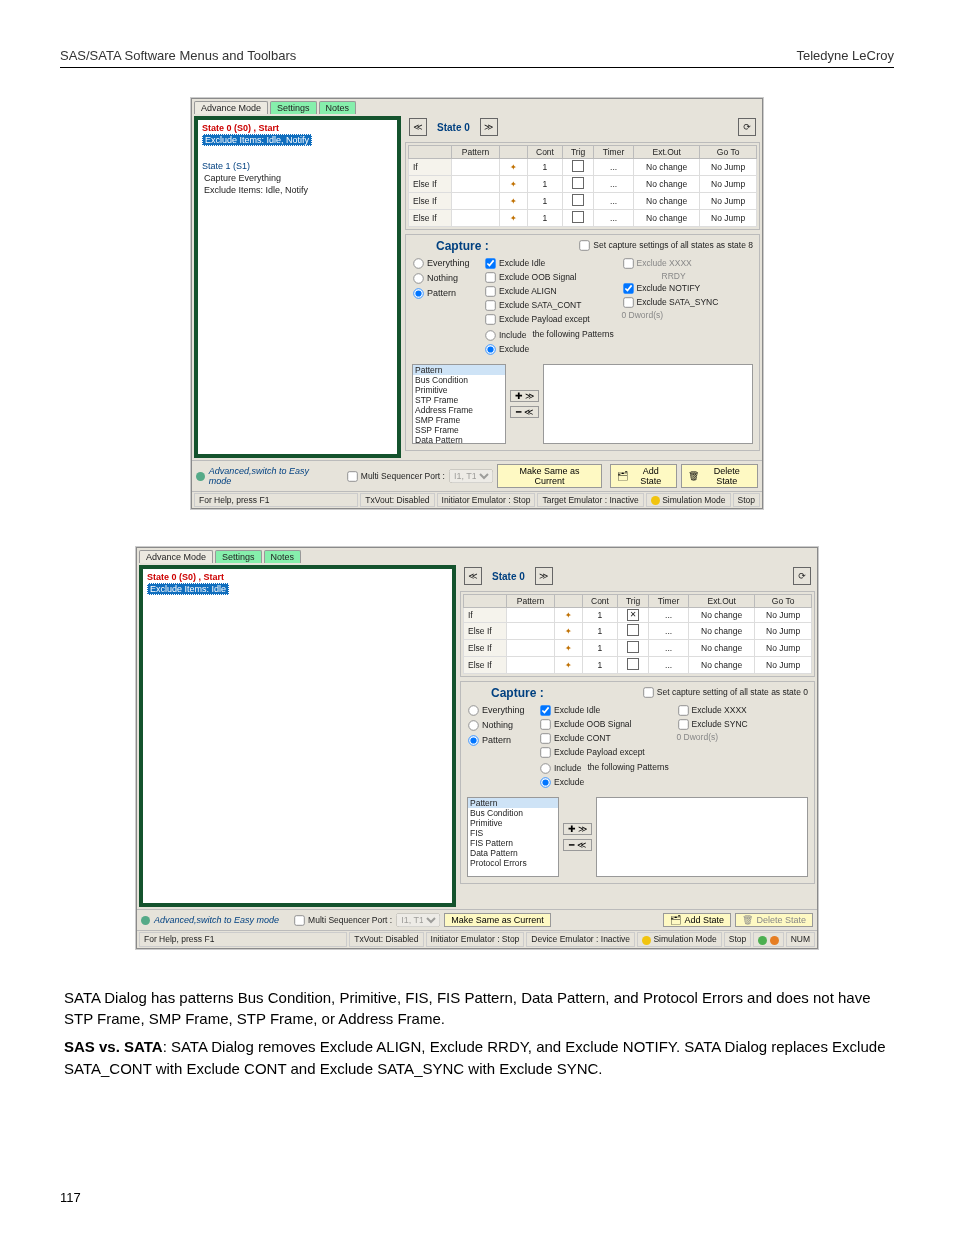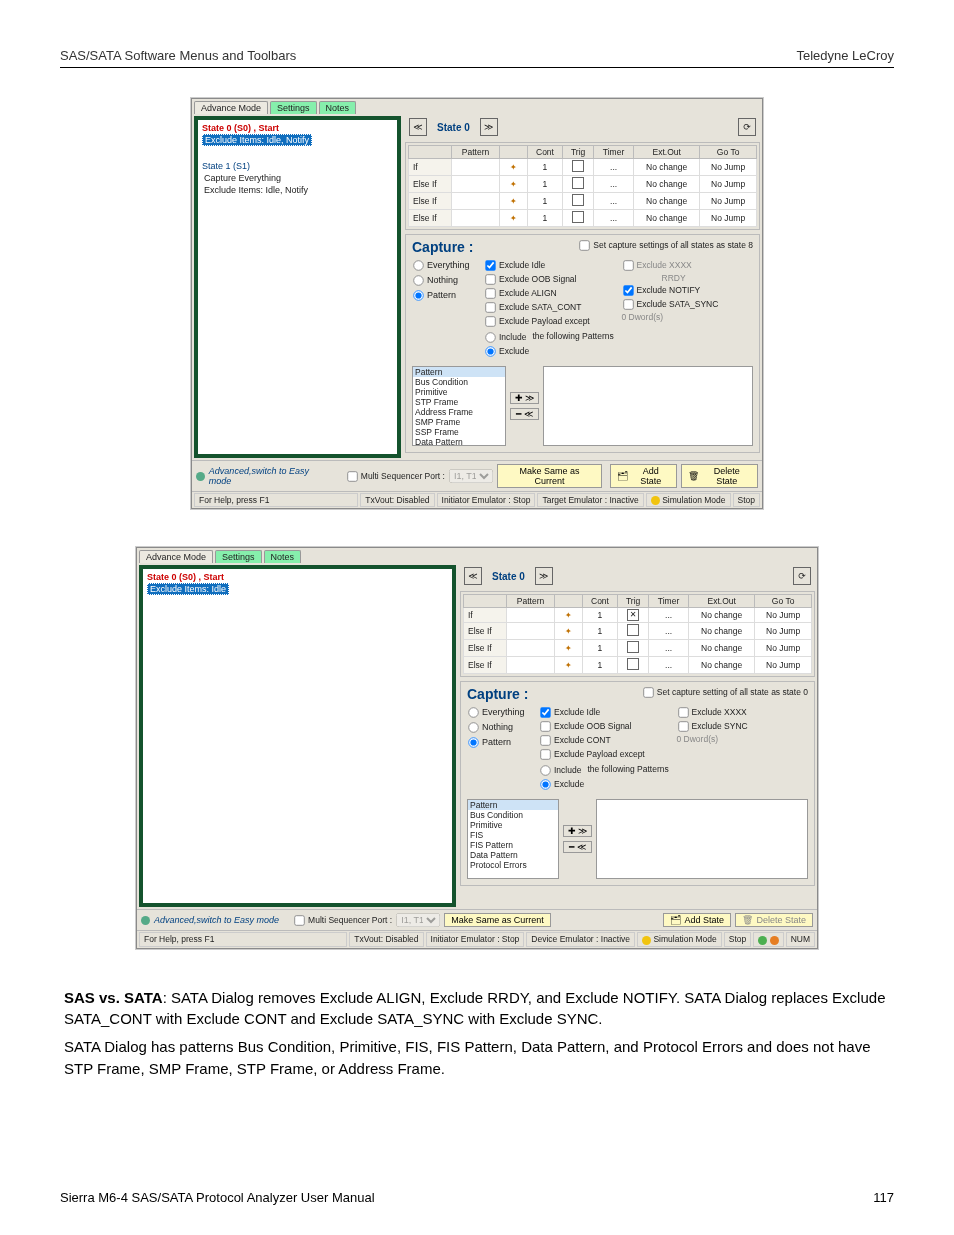--- a/index.html
+++ b/index.html
@@ -170,21 +170,22 @@
     border: 1px solid #bbb;
     background: #e6e3da;
     padding: 4px 6px 6px 6px;
     display: flex;
     flex-direction: column;
     gap: 4px;
   }
   .capture-title {
     color: #004080;
     font-weight: bold;
-    font-size: 14px;
+    font-size: 12px;
+    margin-left: 24px;
   }
   .capture-row {
     display: flex;
     gap: 6px;
   }
   .radio-col {
     display: flex;
     flex-direction: column;
     gap: 2px;
     width: 66px;
@@ -617,21 +618,20 @@
         <div class="status-cell">Device Emulator : Inactive</div>
         <div class="status-cell"><span class="icon-circle yellow-warn"></span> <span>Simulation Mode</span></div>
         <div class="status-cell">Stop</div>
         <div class="status-cell"><span class="icon-circle green"></span> <span class="icon-circle orange"></span></div>
         <div class="status-cell">NUM</div>
       </div>
     </div>
   </div>
 
   <div class="bodytext">
+    <p>SATA Dialog has patterns Bus Condition, Primitive, FIS, FIS Pattern, Data Pattern, and Protocol Errors and does not have STP Frame, SMP Frame, STP Frame, or Address Frame.</p>
     <p><strong>SAS vs. SATA</strong><span>: SATA Dialog removes Exclude ALIGN, Exclude RRDY, and Exclude NOTIFY. SATA Dialog replaces Exclude SATA_CONT with Exclude CONT and Exclude SATA_SYNC with Exclude SYNC.</span></p>
-    <p>SATA Dialog has patterns Bus Condition, Primitive, FIS, FIS Pattern, Data Pattern, and Protocol Errors and does not have STP Frame, SMP Frame, STP Frame, or Address Frame.</p>
   </div>
 
   <div class="footer-row">
-    <div>Sierra M6-4 SAS/SATA Protocol Analyzer User Manual</div>
     <div>117</div>
   </div>
 </div>
 
 </body></html>

